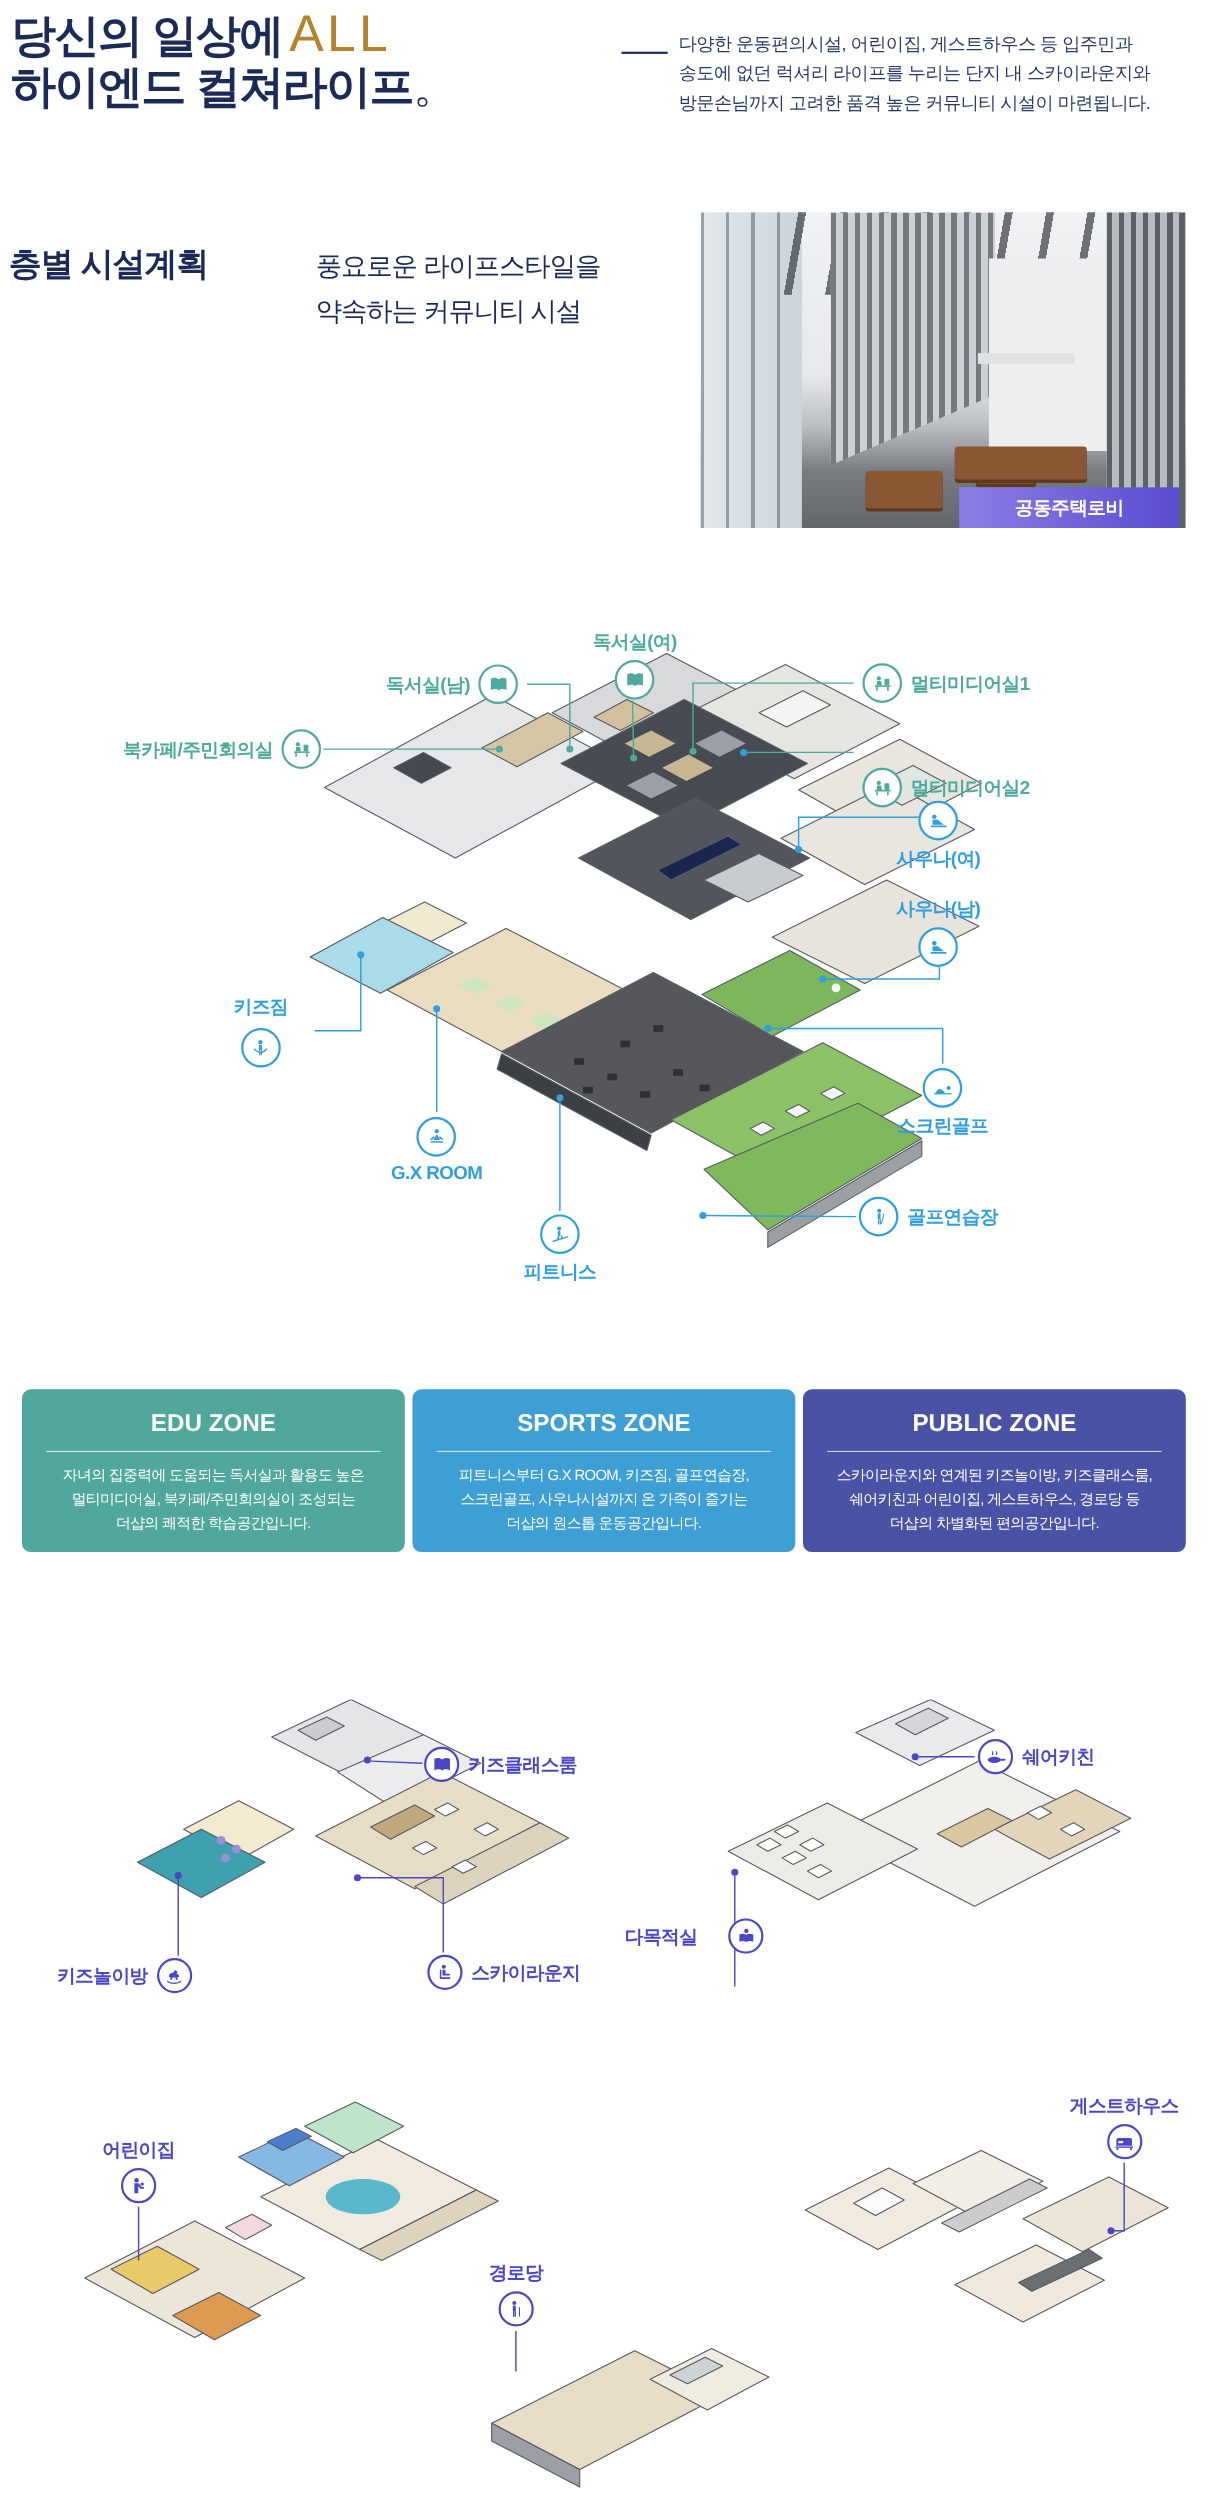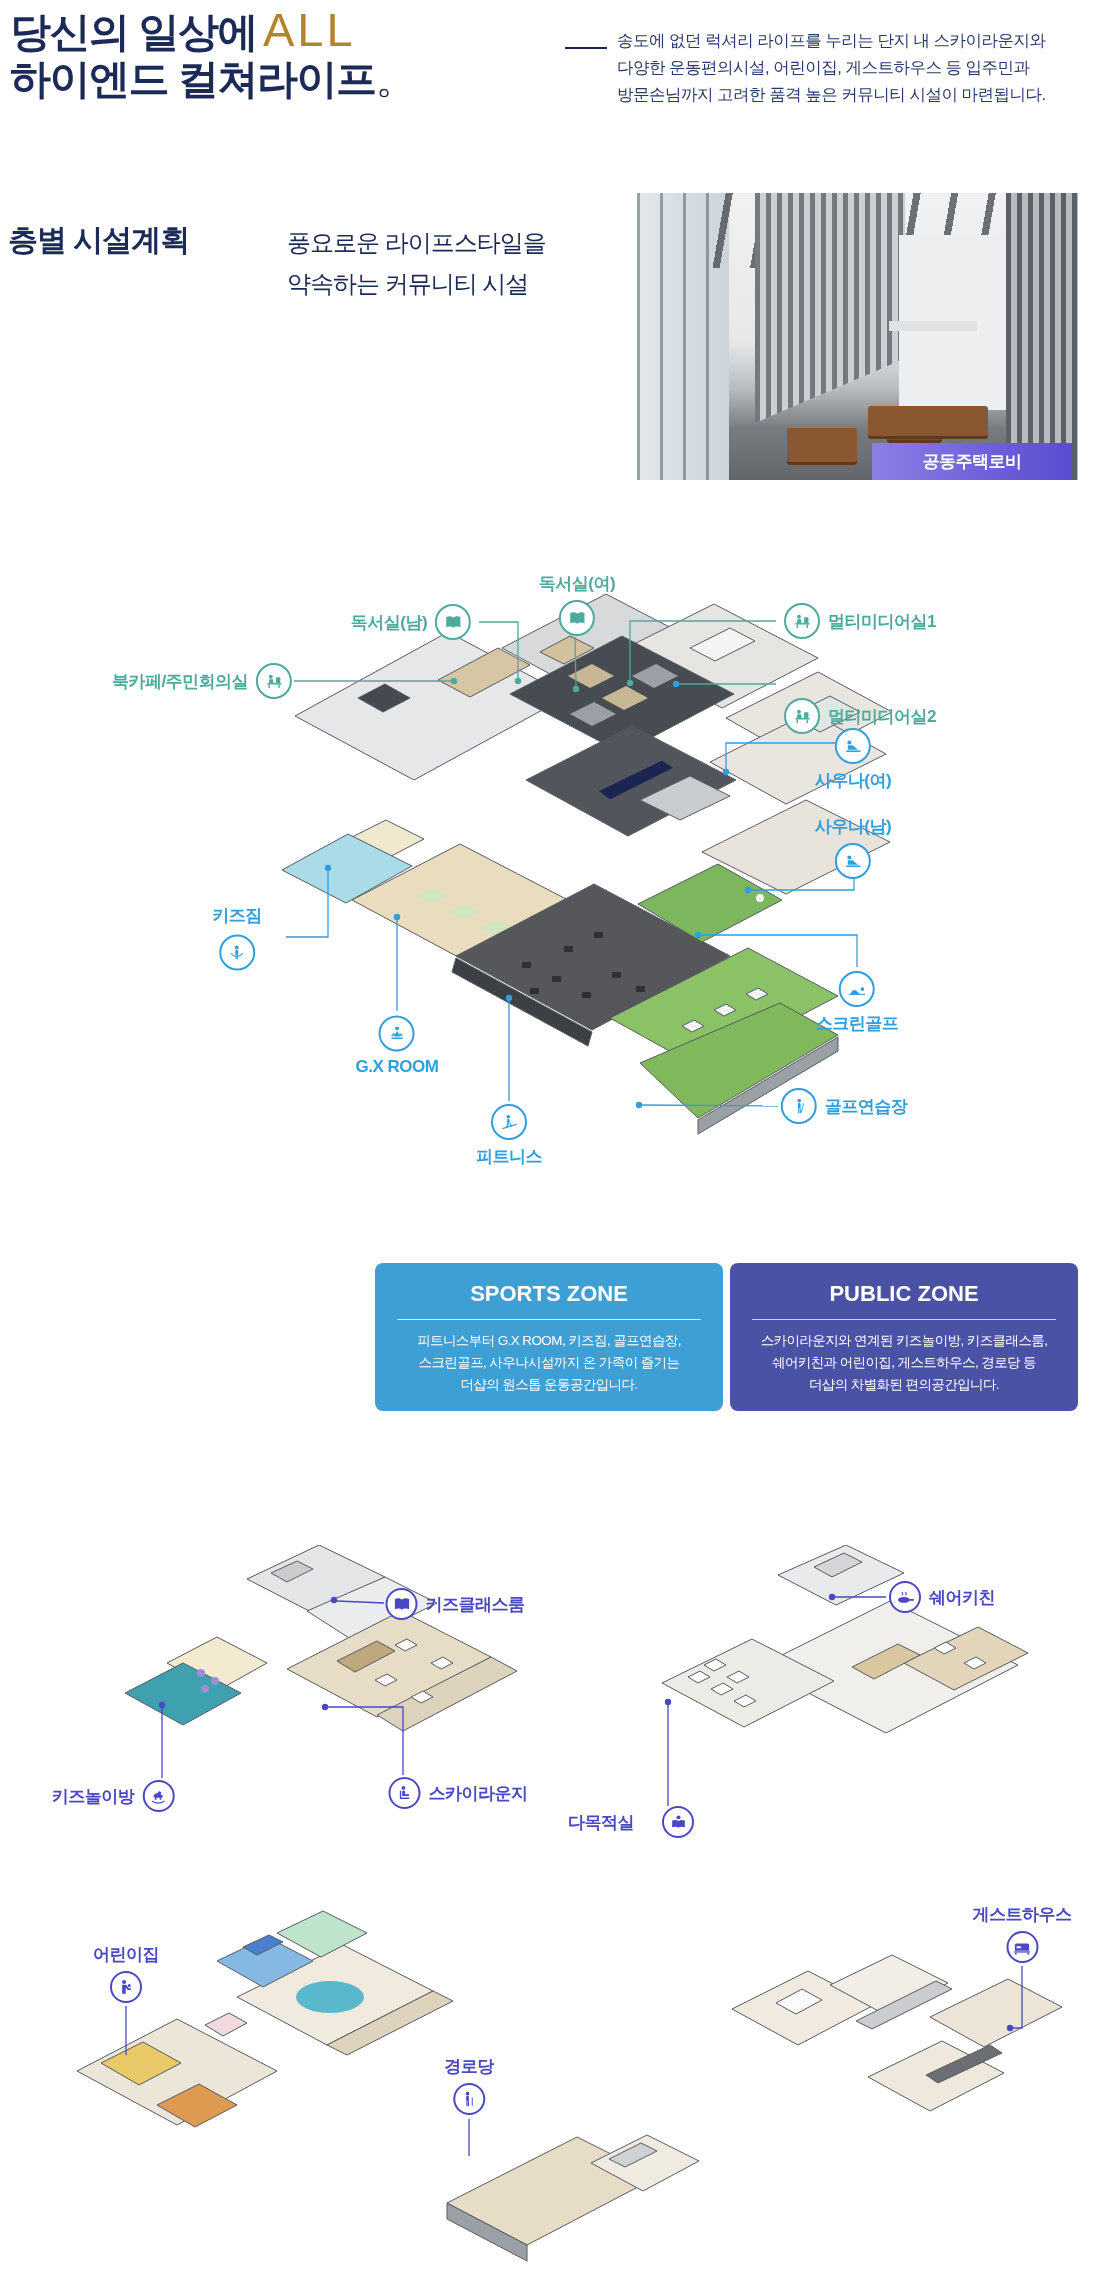--- a/index.html
+++ b/index.html
@@ -162,22 +162,22 @@
 </svg>
 
 <div id="page">
 
   <div class="title-block">
     <div><span class="title-l1">당신의 일상에</span><span class="title-accent">ALL</span></div>
     <div class="title-l2"><span>하이엔드 컬쳐라이프</span><span class="title-period">。</span></div>
   </div>
   <div class="intro-dash"></div>
   <div class="intro">
+    <div>다양한 운동편의시설, 어린이집, 게스트하우스 등 입주민과</div>
     <div>송도에 없던 럭셔리 라이프를 누리는 단지 내 스카이라운지와</div>
-    <div>다양한 운동편의시설, 어린이집, 게스트하우스 등 입주민과</div>
     <div>방문손님까지 고려한 품격 높은 커뮤니티 시설이 마련됩니다.</div>
   </div>
 
   <div class="sec-heading">층별 시설계획</div>
   <div class="sec-sub">
     <div>풍요로운 라이프스타일을</div>
     <div>약속하는 커뮤니티 시설</div>
   </div>
 
   <div class="photo">
@@ -460,20 +460,29 @@
   </div>
   <div class="plabel col blue" style="left:509px;top:1136px;">
     <span class="picon">
         <svg>
           <use href="#i-treadmill"></use>
         </svg>
       </span>
     <span>피트니스</span>
   </div>
 
+  <div class="zone-card" style="left: 20px; background: rgb(80, 167, 155);">
+    <div class="zone-title">EDU ZONE</div>
+    <div class="zone-div"></div>
+    <div class="zone-body">
+      <div>자녀의 집중력에 도움되는 독서실과 활용도 높은</div>
+        <div>멀티미디어실, 북카페/주민회의실이 조성되는</div>
+        <div>더샵의 쾌적한 학습공간입니다.</div>
+    </div>
+  </div>
   <div class="zone-card" style="left: 375px; background: rgb(61, 159, 212);">
     <div class="zone-title">SPORTS ZONE</div>
     <div class="zone-div"></div>
     <div class="zone-body">
       <div>피트니스부터 G.X ROOM, 키즈짐, 골프연습장,</div>
         <div>스크린골프, 사우나시설까지 온 가족이 즐기는</div>
         <div>더샵의 원스톱 운동공간입니다.</div>
     </div>
   </div>
   <div class="zone-card" style="left: 730px; background: rgb(74, 82, 166);">
@@ -511,21 +520,21 @@
     <span>스카이라운지</span>
   </div>
   <div class="plabel indigo" style="left:942px;top:1597px;">
     <span class="picon sm">
         <svg>
           <use href="#i-pan"></use>
         </svg>
       </span>
     <span>쉐어키친</span>
   </div>
-  <div class="plabel indigo" style="left:631px;top:1822px;gap:28px;">
+  <div class="plabel indigo" style="left:631px;top:1760px;gap:28px;">
     <span>다목적실</span>
     <span class="picon sm">
         <svg>
           <use href="#i-reader"></use>
         </svg>
       </span>
   </div>
   <div class="plabel col indigo" style="left:126px;top:1973px;">
     <span>어린이집</span>
     <span class="picon sm">

